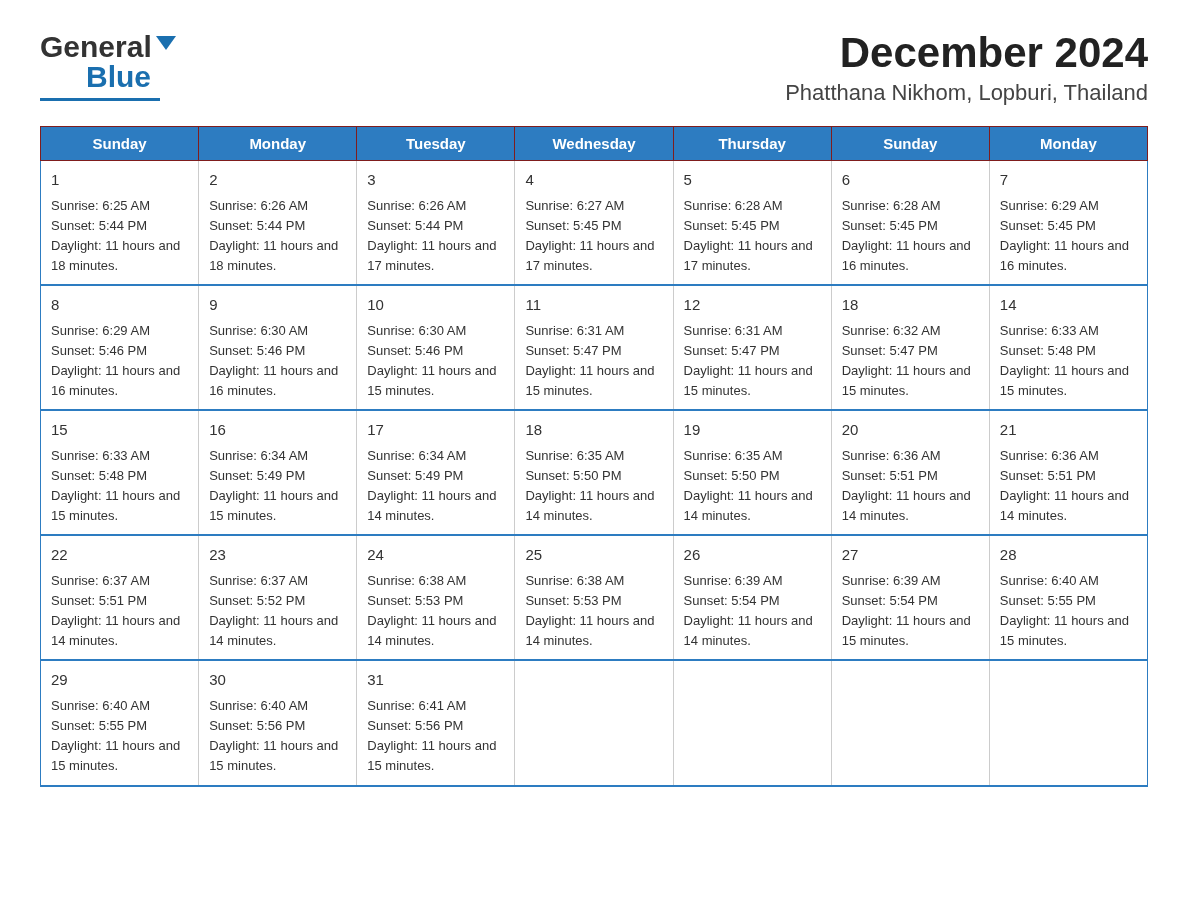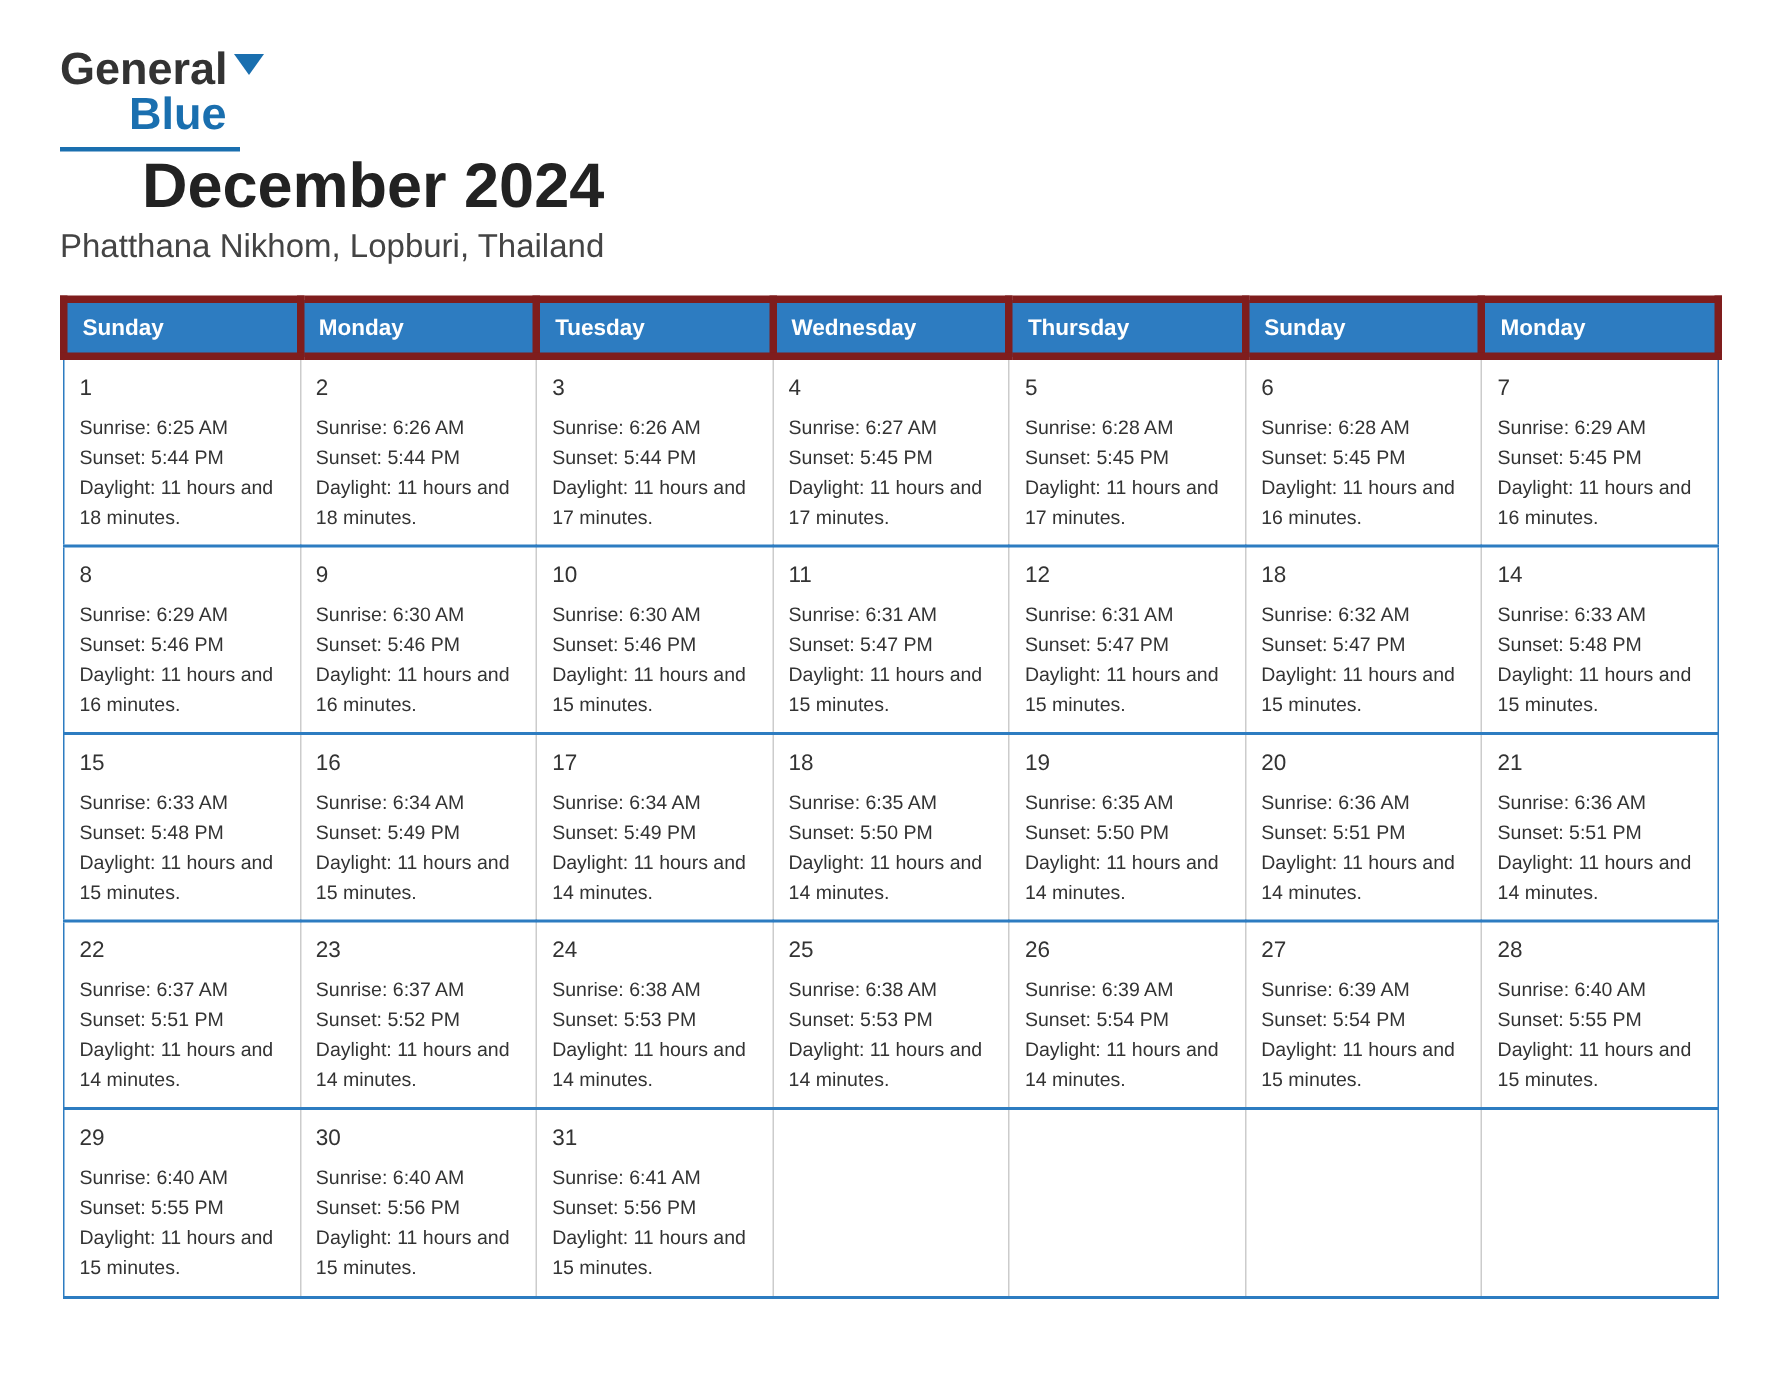--- a/index.html
+++ b/index.html
@@ -8,21 +8,20 @@
       background: #fff;
       padding: 30px 40px;
       width: 1188px;
       min-height: 918px;
     }
     .header {
       display: flex;
       justify-content: space-between;
       align-items: flex-start;
       margin-bottom: 20px;
-      flex-direction: column;
     }
     .logo {
       display: flex;
       flex-direction: column;
       align-items: flex-start;
     }
     .logo-triangle {
       display: inline-block;
       width: 0;
       height: 0;
@@ -58,22 +57,22 @@
       width: 100%;
       border-collapse: collapse;
       table-layout: fixed;
     }
     thead tr th {
       background-color: #2d7cc1;
       color: #fff;
       font-size: 15px;
       font-weight: bold;
       padding: 8px 10px;
-      text-align: left;
-      border: 5px solid #7f1d1d;
+      text-align: center;
+      border: 1px solid #7f1d1d;
     }
     tbody tr {
       border-bottom: 2px solid #2d7cc1;
     }
     tbody tr td {
       vertical-align: top;
       padding: 8px 10px;
       font-size: 13px;
       color: #333;
       border-right: 1px solid #ccc;

